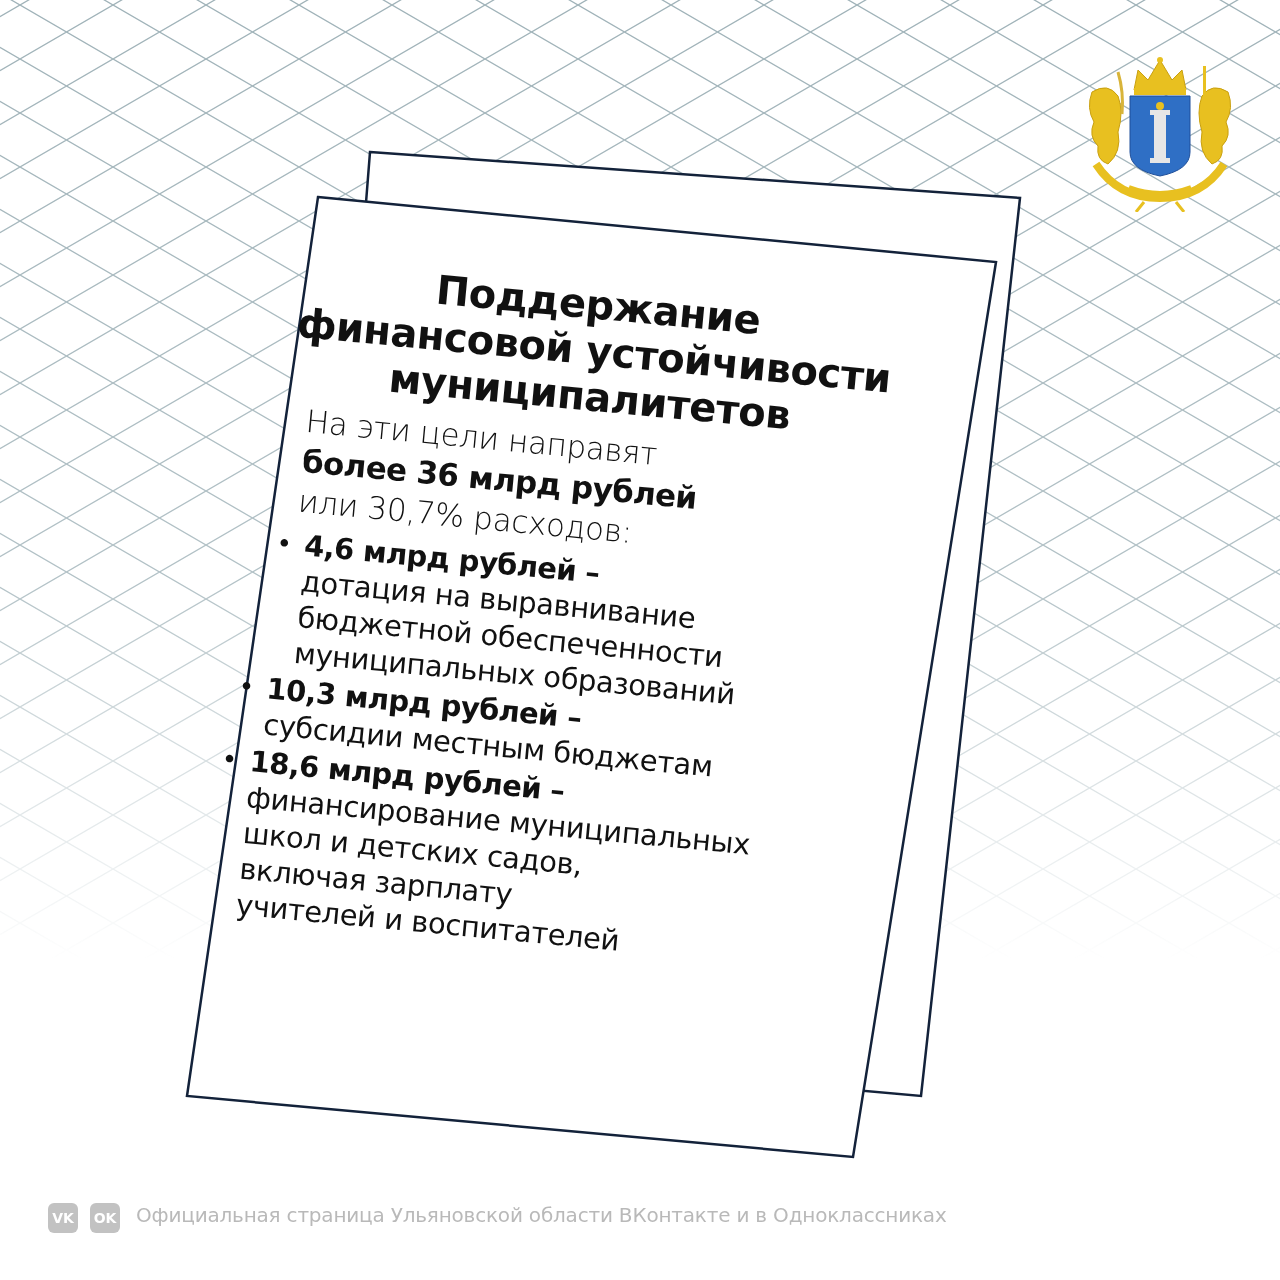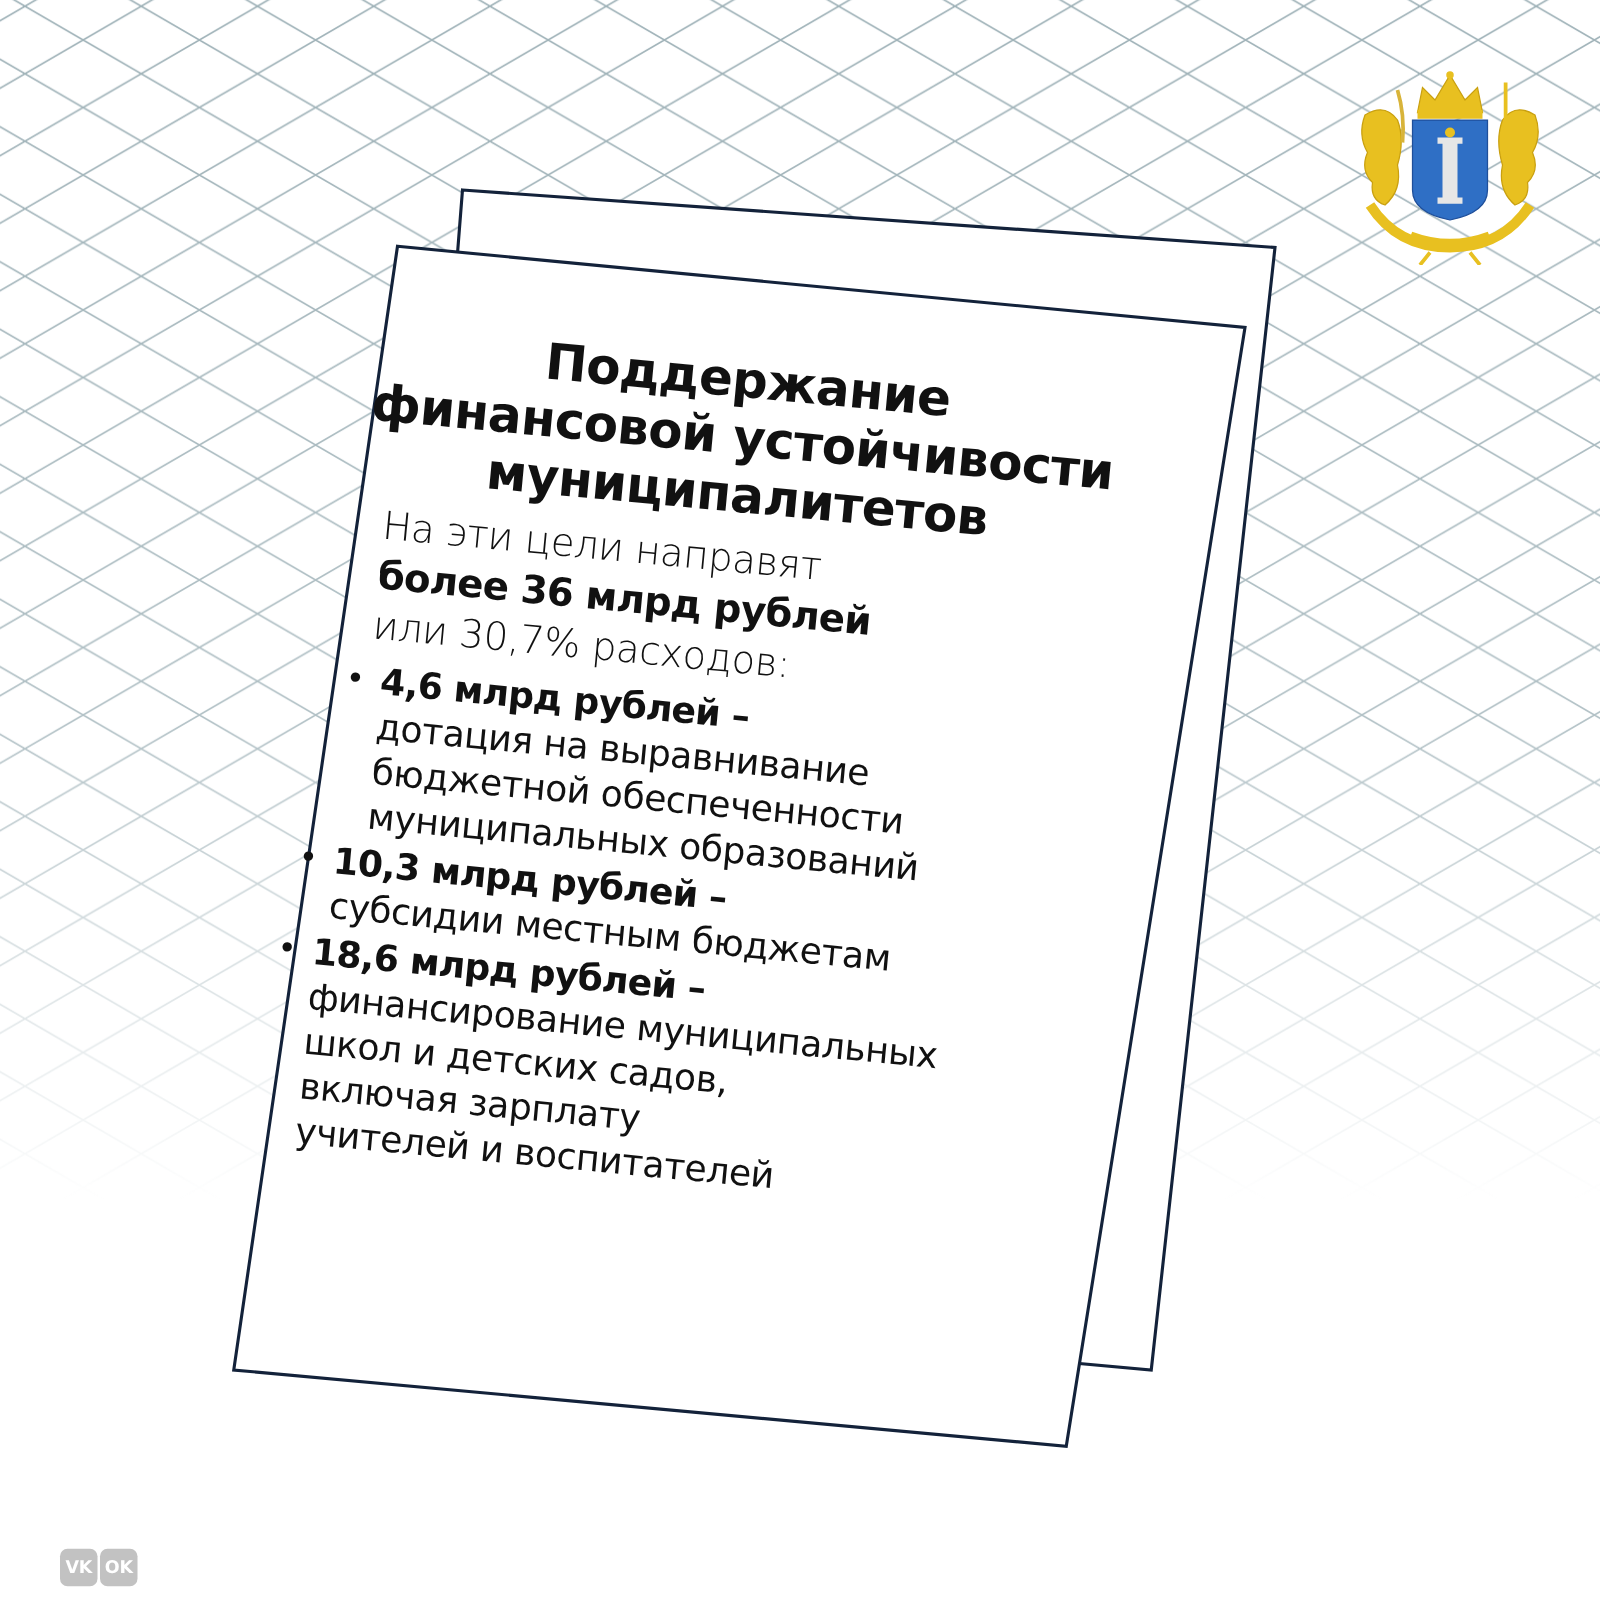--- a/index.html
+++ b/index.html
@@ -33,24 +33,23 @@
   .intro .line { display: block; font-weight: 300; letter-spacing: -0.3px; }
   .intro .bold { font-weight: bold; letter-spacing: -0.6px; }
   .list { margin: 6px 0 0 0; padding: 0; list-style: none; }
   .item { position: relative; padding-left: 70px; font-size: 29px; line-height: 36px; margin-bottom: 2px; }
   .item .bullet { position: absolute; left: 42px; top: 0; font-size: 26px; }
   .item .amount { display: block; font-weight: bold; letter-spacing: -0.6px; }
   .item .desc { display: block; letter-spacing: -0.4px; white-space: pre-line; }
 
   .footer {
     position: absolute; left: 48px; top: 1203px; height: 30px;
-    display: flex; gap: 2px;
+    display: flex; gap: 12px;
     color: #b9b9b9; font-size: 20px; font-family: "DejaVu Sans", sans-serif;
     letter-spacing: -0.2px;
-    margin-top: 36px;
   }
   .soc {
     width: 30px; height: 30px; border-radius: 6px; background: #c2c2c2;
     color: #ffffff; display: flex; align-items: center; justify-content: center;
     font-weight: bold; font-size: 14px;
   }
 </style>
 </head>
 <body>
 
@@ -131,13 +130,14 @@
 школ и детских садов,
 включая зарплату
 учителей и воспитателей</span>
     </li>
   </ul>
 </div>
 
 <div class="footer">
   <span class="soc">VK</span>
   <span class="soc">OK</span>
+  <span style="margin-left:4px;">Официальная страница Ульяновской области ВКонтакте и в Одноклассниках</span>
 </div>
 
 </body></html>

